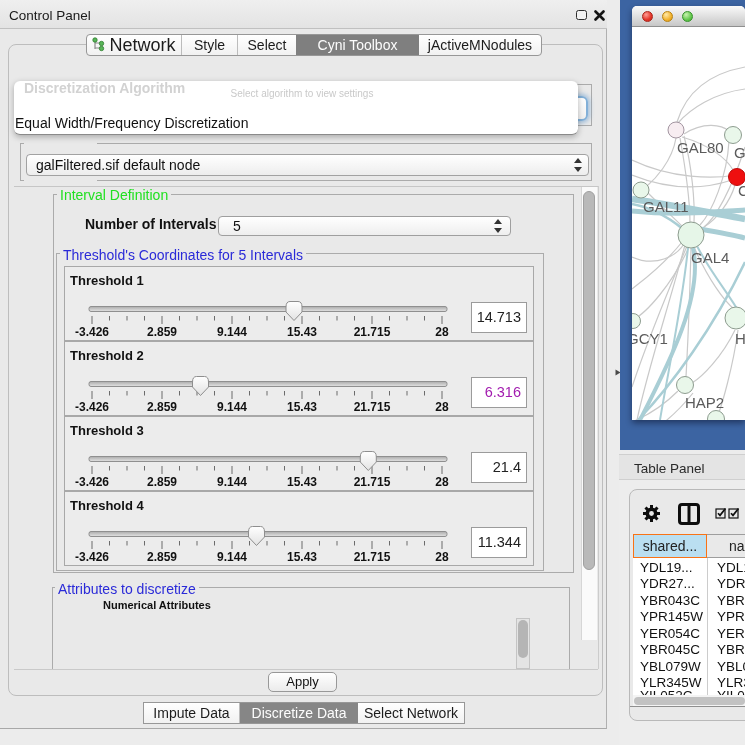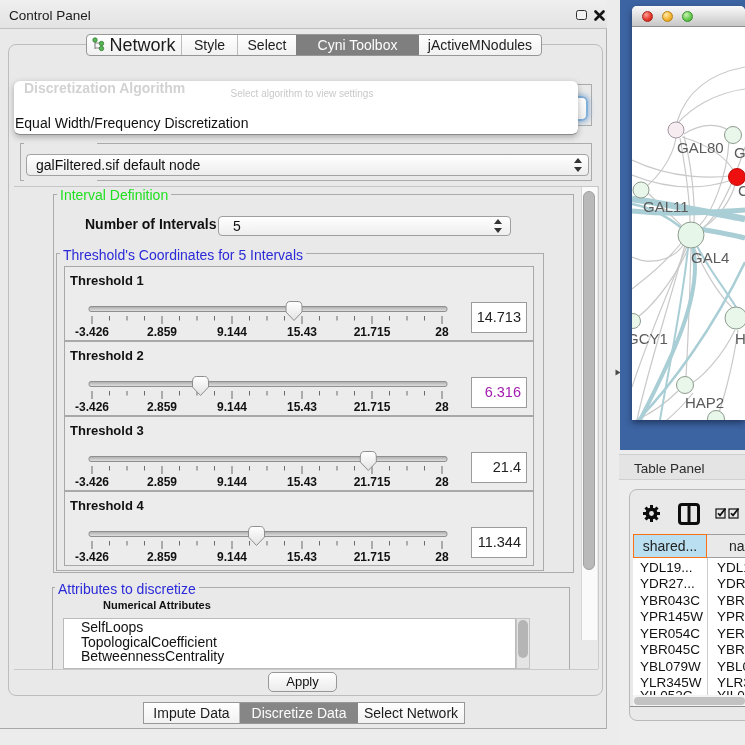--- a/index.html
+++ b/index.html
@@ -231,23 +231,20 @@
         <text x="237.0" y="69" font-size="12" font-weight="bold" fill="#111" text-anchor="middle" font-family="Liberation Sans">15.43</text>
         <text x="307.0" y="69" font-size="12" font-weight="bold" fill="#111" text-anchor="middle" font-family="Liberation Sans">21.715</text>
         <text x="377.0" y="69" font-size="12" font-weight="bold" fill="#111" text-anchor="middle" font-family="Liberation Sans">28</text>
 <path d="M183.5,40 Q183.5,34.5 187.5,34.5 L195.5,34.5 Q199.5,34.5 199.5,40 L199.5,45 L191.5,53.5 L183.5,45 Z" fill="url(#thg4)" stroke="#8e8e8e" stroke-width="1"></path>
 </svg>
       <div class="abs" style="left:406px;top:35px;width:56px;height:31px;background:#fff;border:1px solid #9b9b9b;font-size:14.5px;color:#222;text-align:right;line-height:29px;padding-right:5px;">11.344</div>
     </div>
 <div class="abs" style="left:52px;top:587px;width:518px;height:82px;border:1px solid #ababab;border-bottom:none;"></div>
 <div class="abs" style="left:55px;top:581px;padding:0 3px;background:#e9e9e9;font-size:14px;color:#2a2ad8;">Attributes to discretize</div>
 <div class="abs bold" style="left:55px;top:599px;font-size:11px;color:#111;padding-left:48px;">Numerical Attributes</div>
-<div class="abs" style="left:63px;top:618px;width:453px;height:51px;background:#fff;border:1px solid #bbb;overflow:hidden;">
-      <div style="font-size:14px;color:#111;padding-left:17px;line-height:14.6px;padding-top:1px;">SelfLoops<br>TopologicalCoefficient<br>BetweennessCentrality</div>
-    </div>
 <div class="abs" style="left:516px;top:618px;width:14px;height:51px;background:#e4e4e4;border:1px solid #c4c4c4;"></div>
 <div class="abs" style="left:518px;top:620px;width:10px;height:38px;background:#b5b5b5;border-radius:5px;"></div>
 <div class="abs" style="left:14px;top:669px;width:584px;height:1px;background:#c9c9c9;"></div>
 <div class="abs" style="left:268px;top:672px;width:69px;height:20px;background:linear-gradient(#ffffff,#ebebeb);border:1px solid #989898;border-radius:5px;font-size:13px;color:#111;text-align:center;line-height:18px;">Apply</div>
 <div class="abs" style="left:143px;top:702px;height:22px;border:1px solid #979797;border-radius:0;background:linear-gradient(#ffffff,#f1f1f1);display:flex;align-items:stretch;overflow:hidden;">
 <div style="width:96px;display:flex;align-items:center;justify-content:center;font-size:14px;color:#1c1c1c;border-right:1px solid #bcbcbc;">Impute Data</div>
 <div style="width:118px;display:flex;align-items:center;justify-content:center;font-size:14px;color:#fdfdfd;background:#868686;">Discretize Data</div>
 <div style="width:106px;display:flex;align-items:center;justify-content:center;font-size:14px;color:#1c1c1c;">Select Network</div>
 </div>
 <div class="abs" style="left:14px;top:81px;width:564px;height:54px;background:#ffffff;border-radius:6px;border-bottom:1px solid #8a8a8a;box-shadow:0 2px 6px rgba(0,0,0,0.28);"></div>

